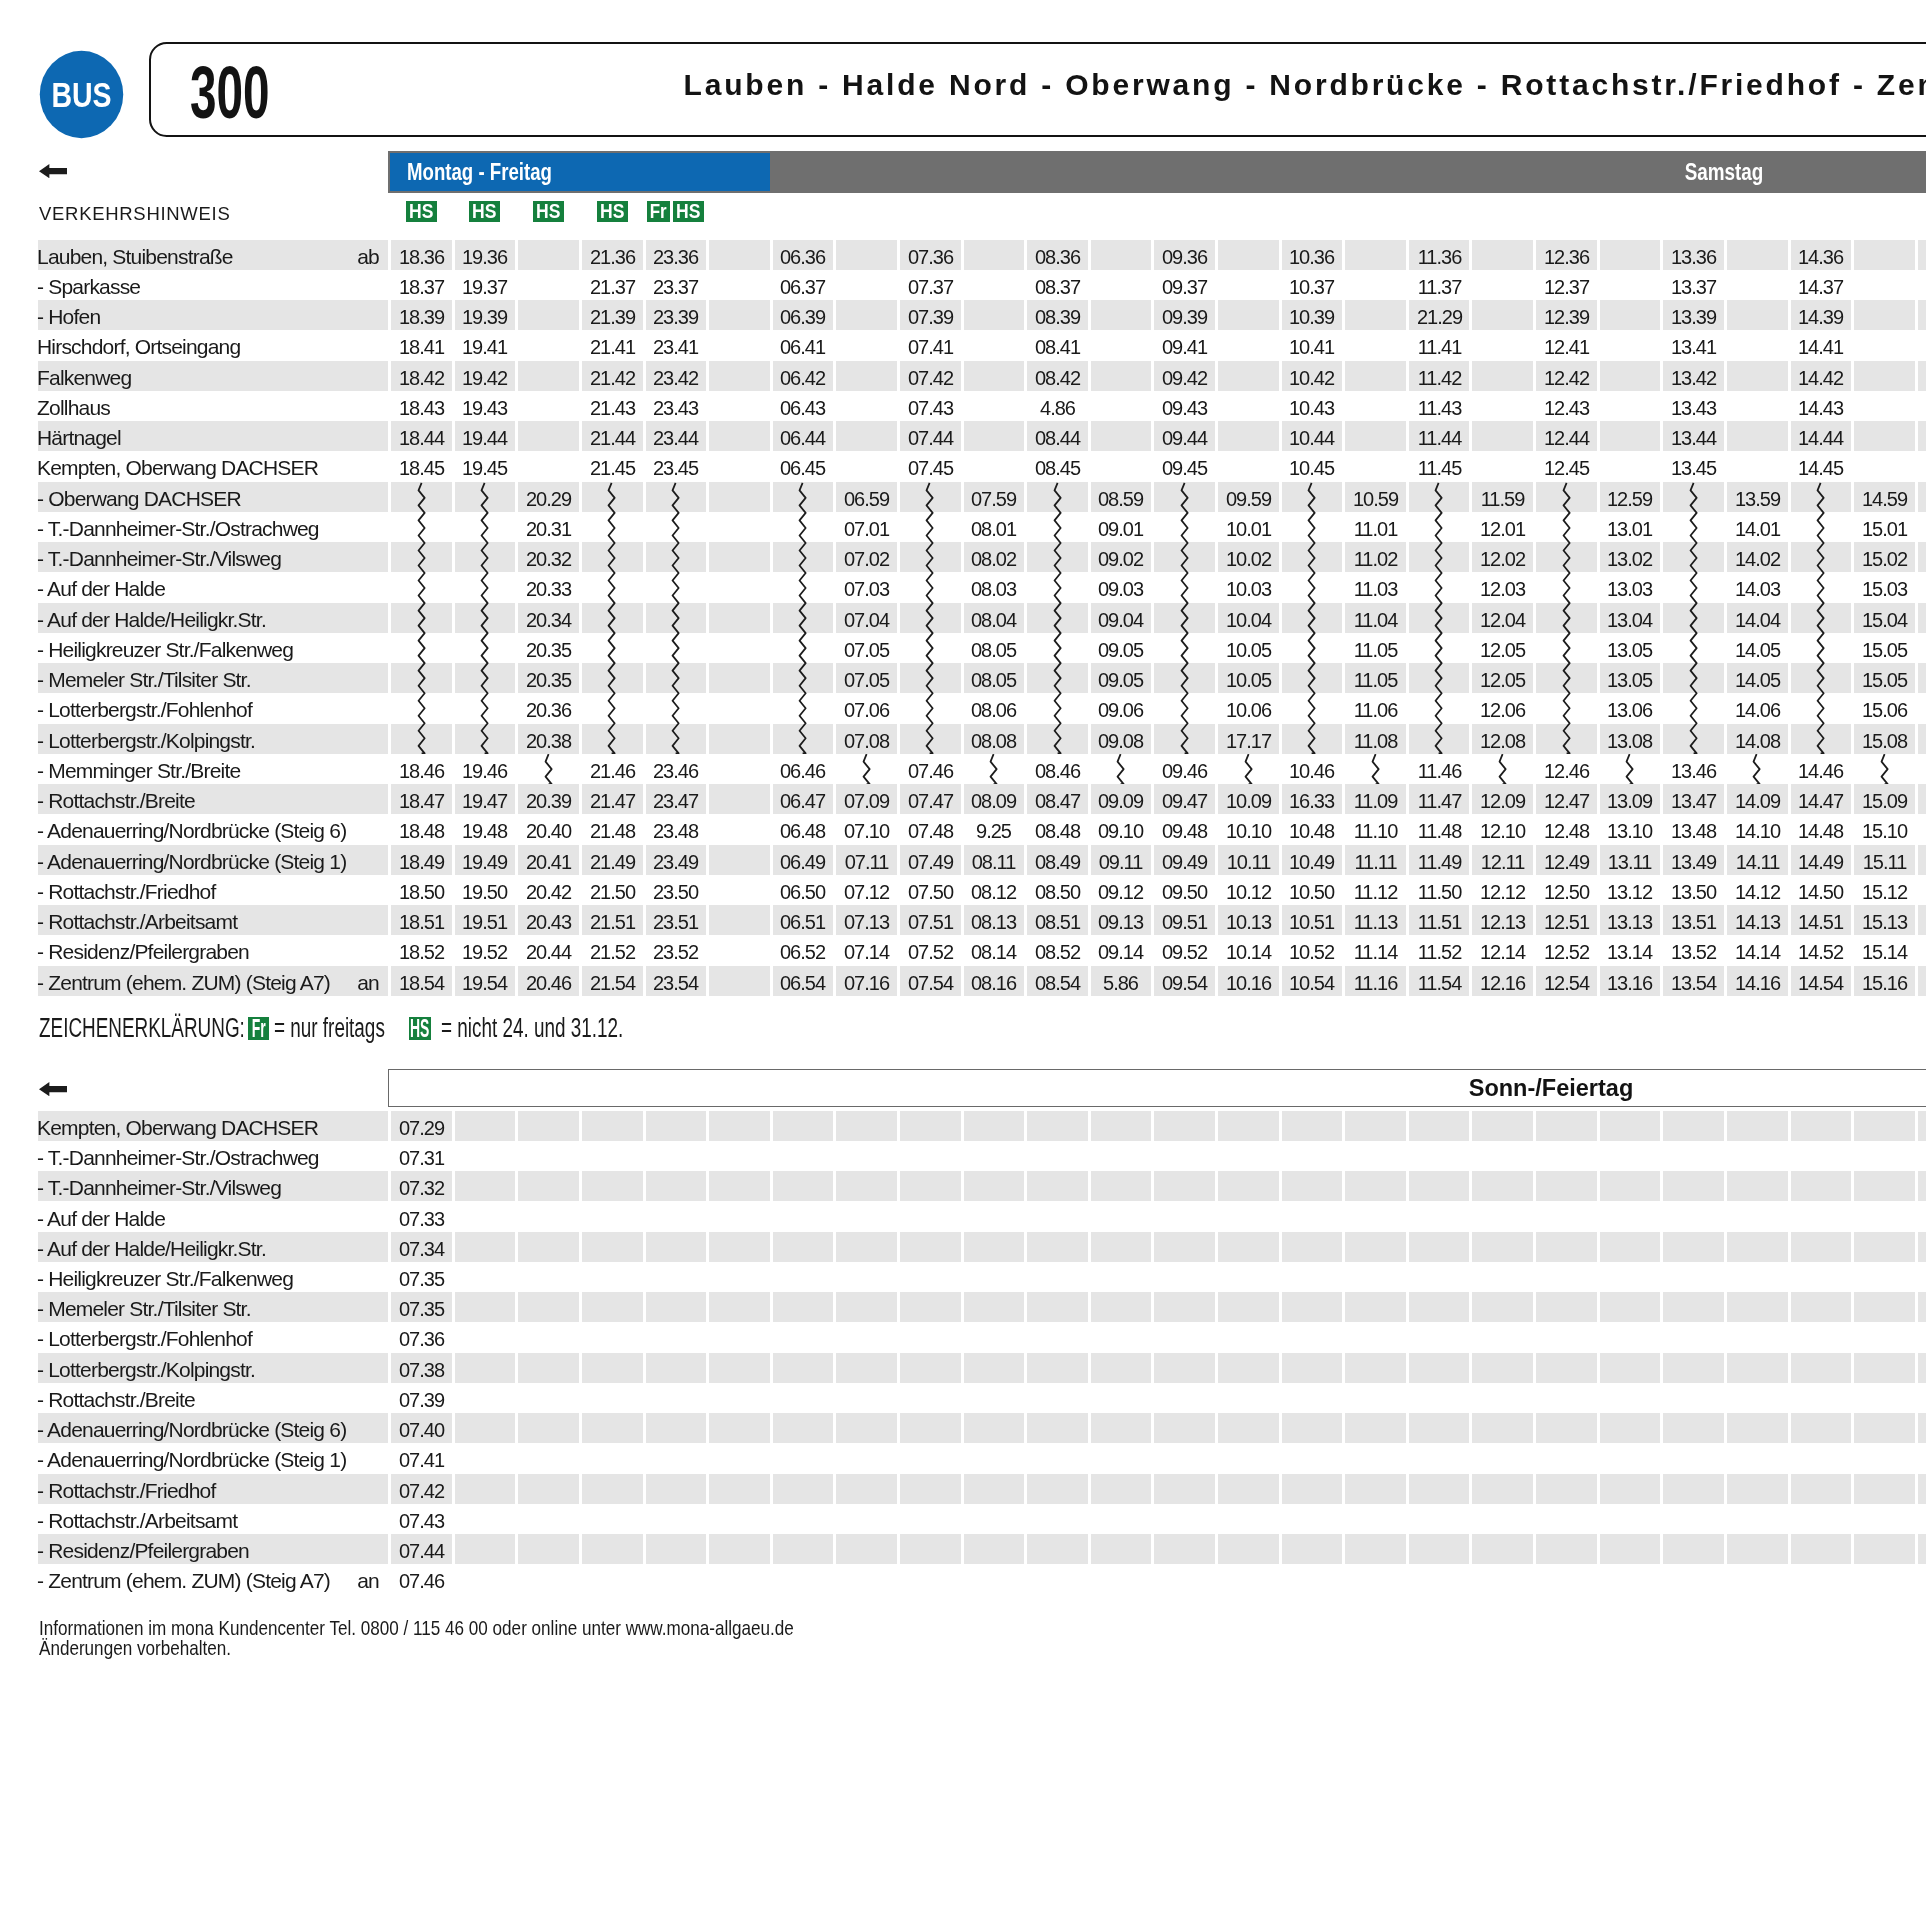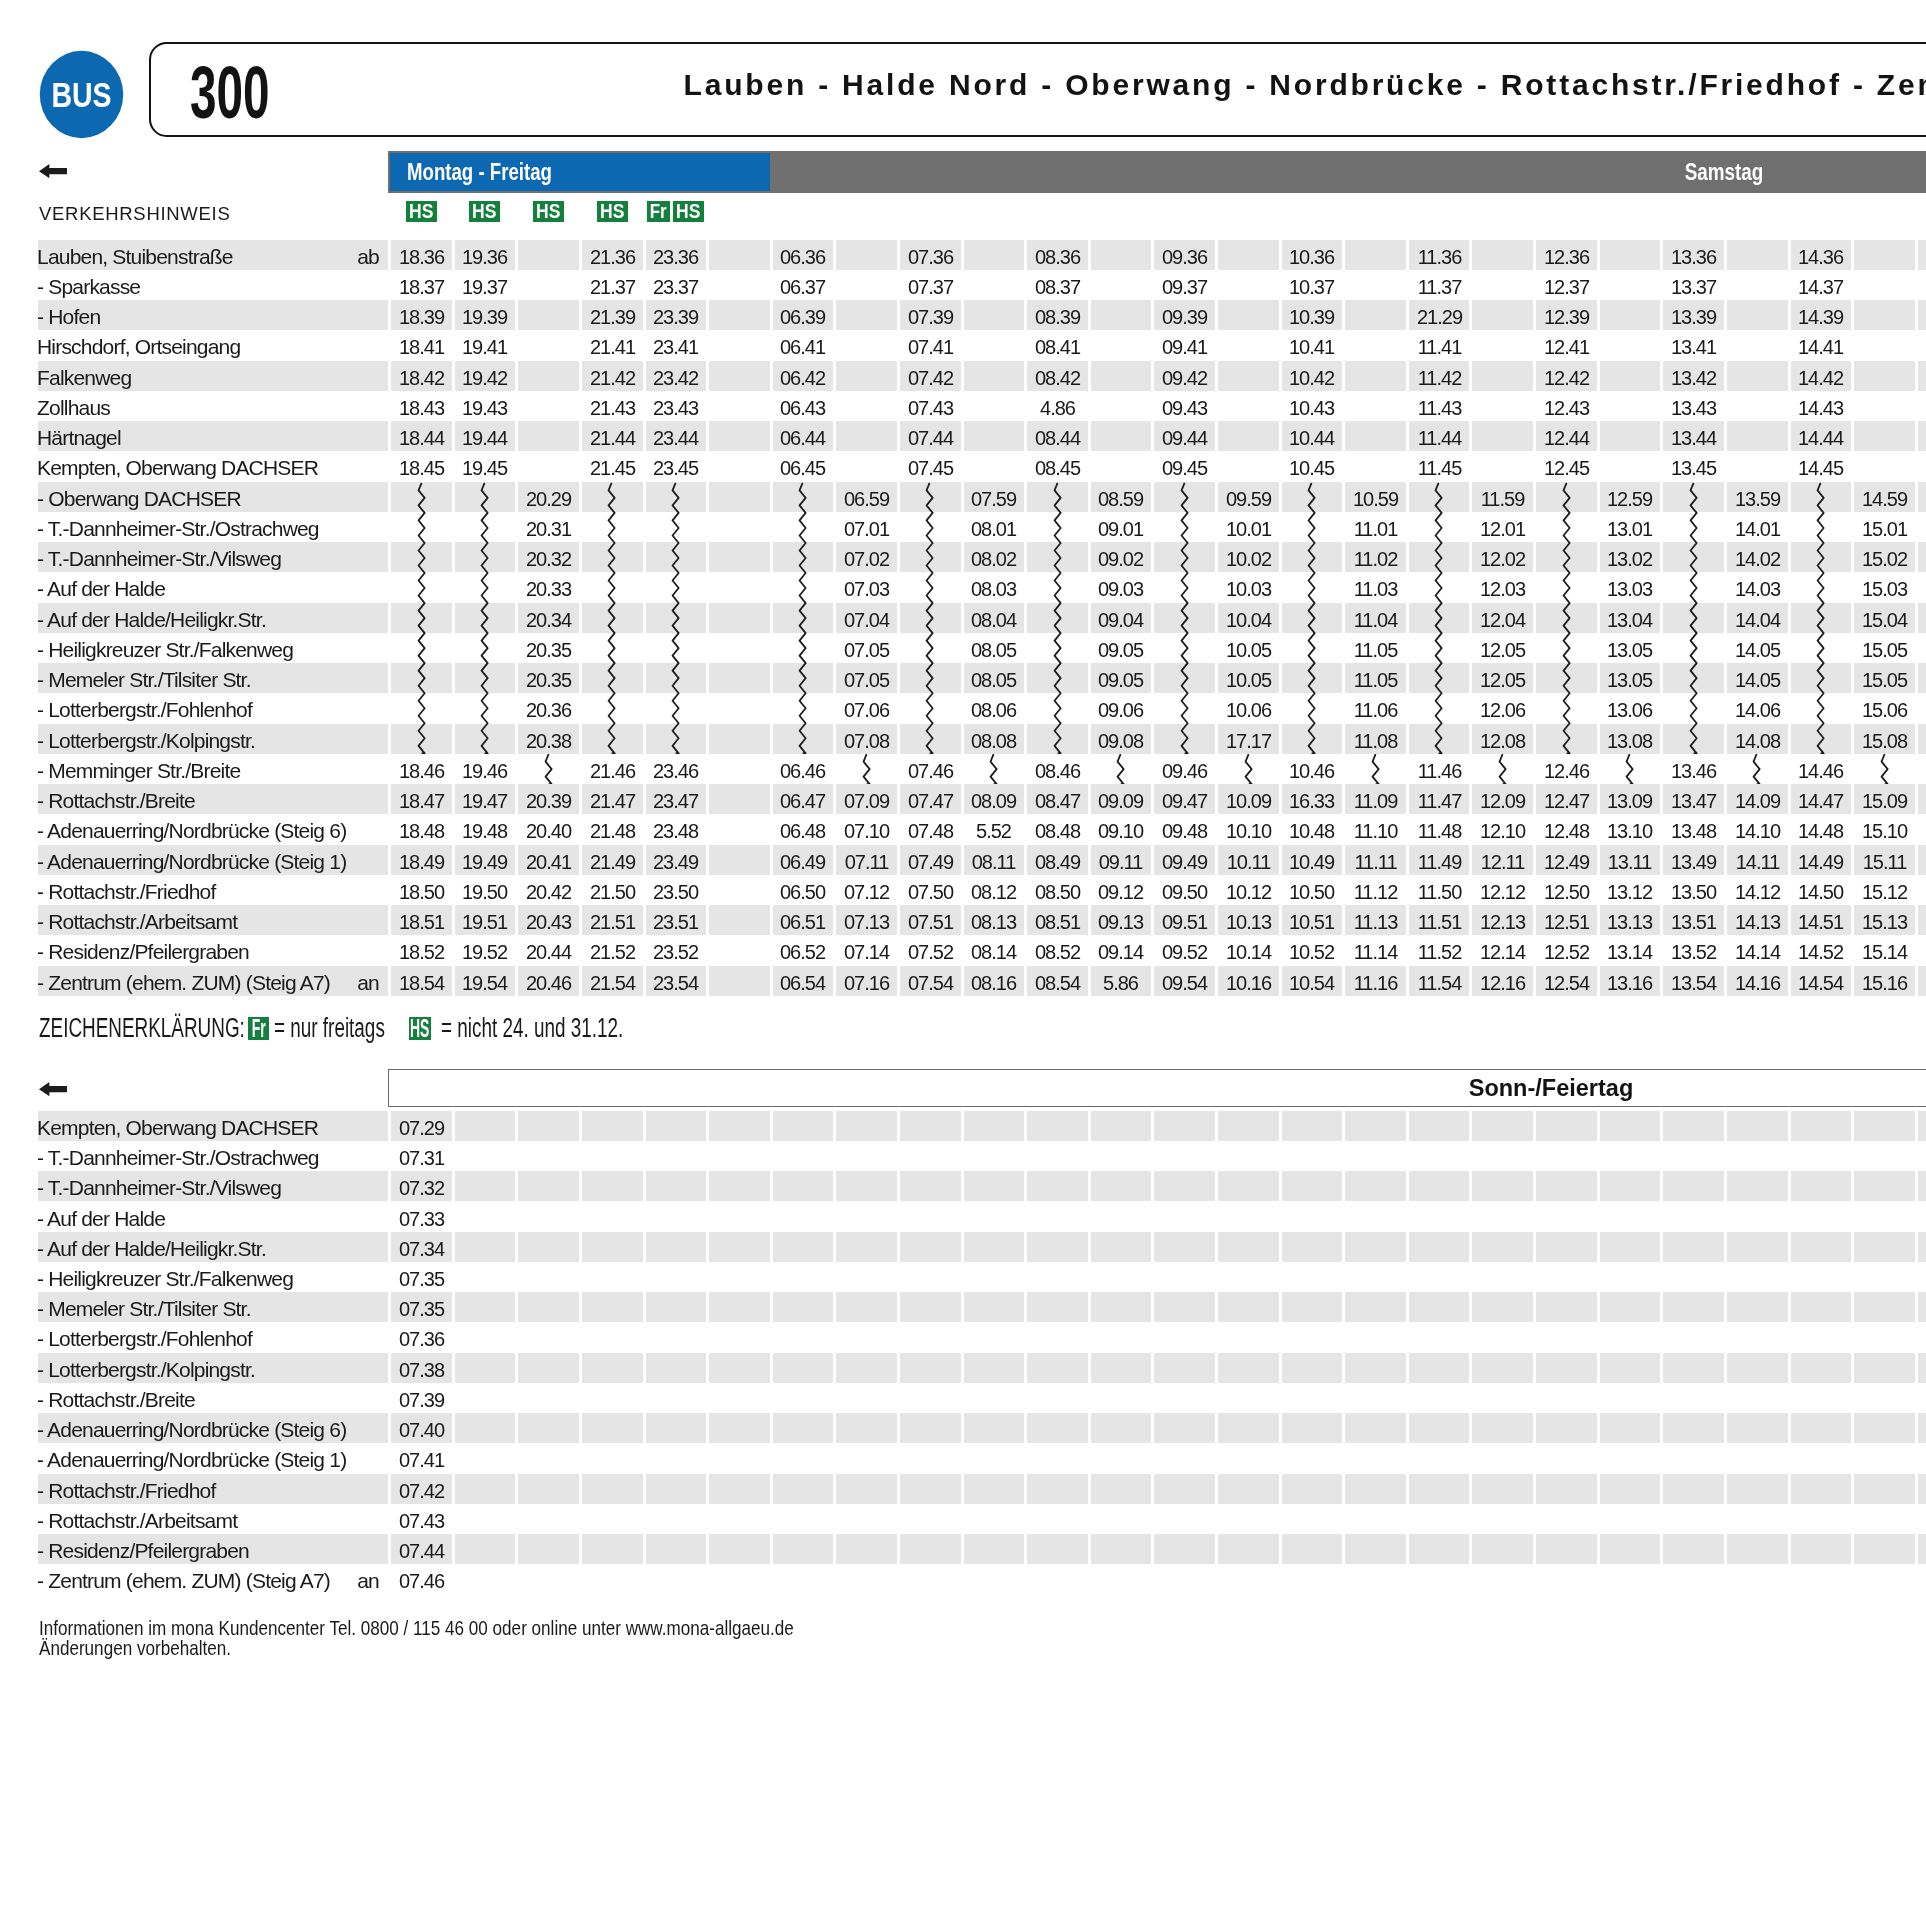--- a/index.html
+++ b/index.html
@@ -251,21 +251,21 @@
 <div class="tc" style="left:963px;top:482px">07.59</div>
 <div class="tc" style="left:963px;top:512px">08.01</div>
 <div class="tc" style="left:963px;top:542px">08.02</div>
 <div class="tc" style="left:963px;top:572px">08.03</div>
 <div class="tc" style="left:963px;top:603px">08.04</div>
 <div class="tc" style="left:963px;top:633px">08.05</div>
 <div class="tc" style="left:963px;top:663px">08.05</div>
 <div class="tc" style="left:963px;top:693px">08.06</div>
 <div class="tc" style="left:963px;top:724px">08.08</div>
 <div class="tc" style="left:963px;top:784px">08.09</div>
-<div class="tc" style="left:963px;top:814px">5.52</div>
+<div class="tc" style="left:963px;top:814px">9.25</div>
 <div class="tc" style="left:963px;top:845px">08.11</div>
 <div class="tc" style="left:963px;top:875px">08.12</div>
 <div class="tc" style="left:963px;top:905px">08.13</div>
 <div class="tc" style="left:963px;top:935px">08.14</div>
 <div class="tc" style="left:963px;top:966px">08.16</div>
 <div class="tc" style="left:1027px;top:240px">08.36</div>
 <div class="tc" style="left:1027px;top:270px">08.37</div>
 <div class="tc" style="left:1027px;top:300px">08.39</div>
 <div class="tc" style="left:1027px;top:330px">08.41</div>
 <div class="tc" style="left:1027px;top:361px">08.42</div>

